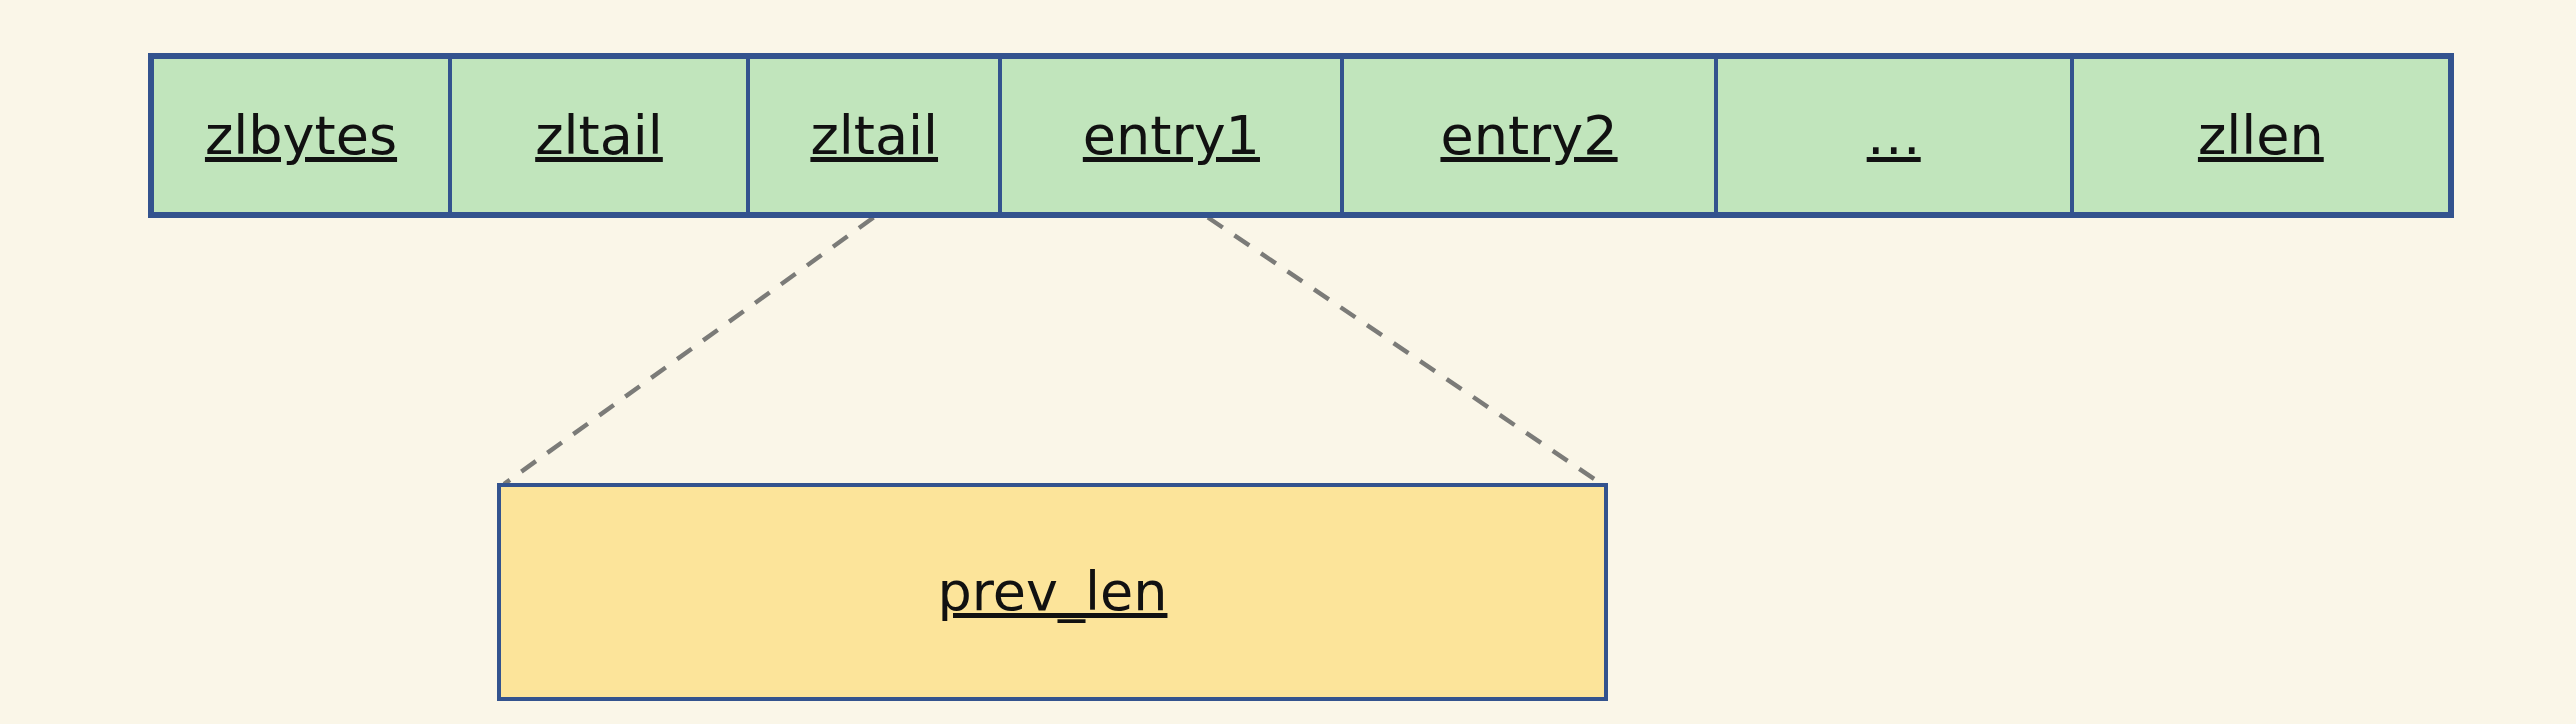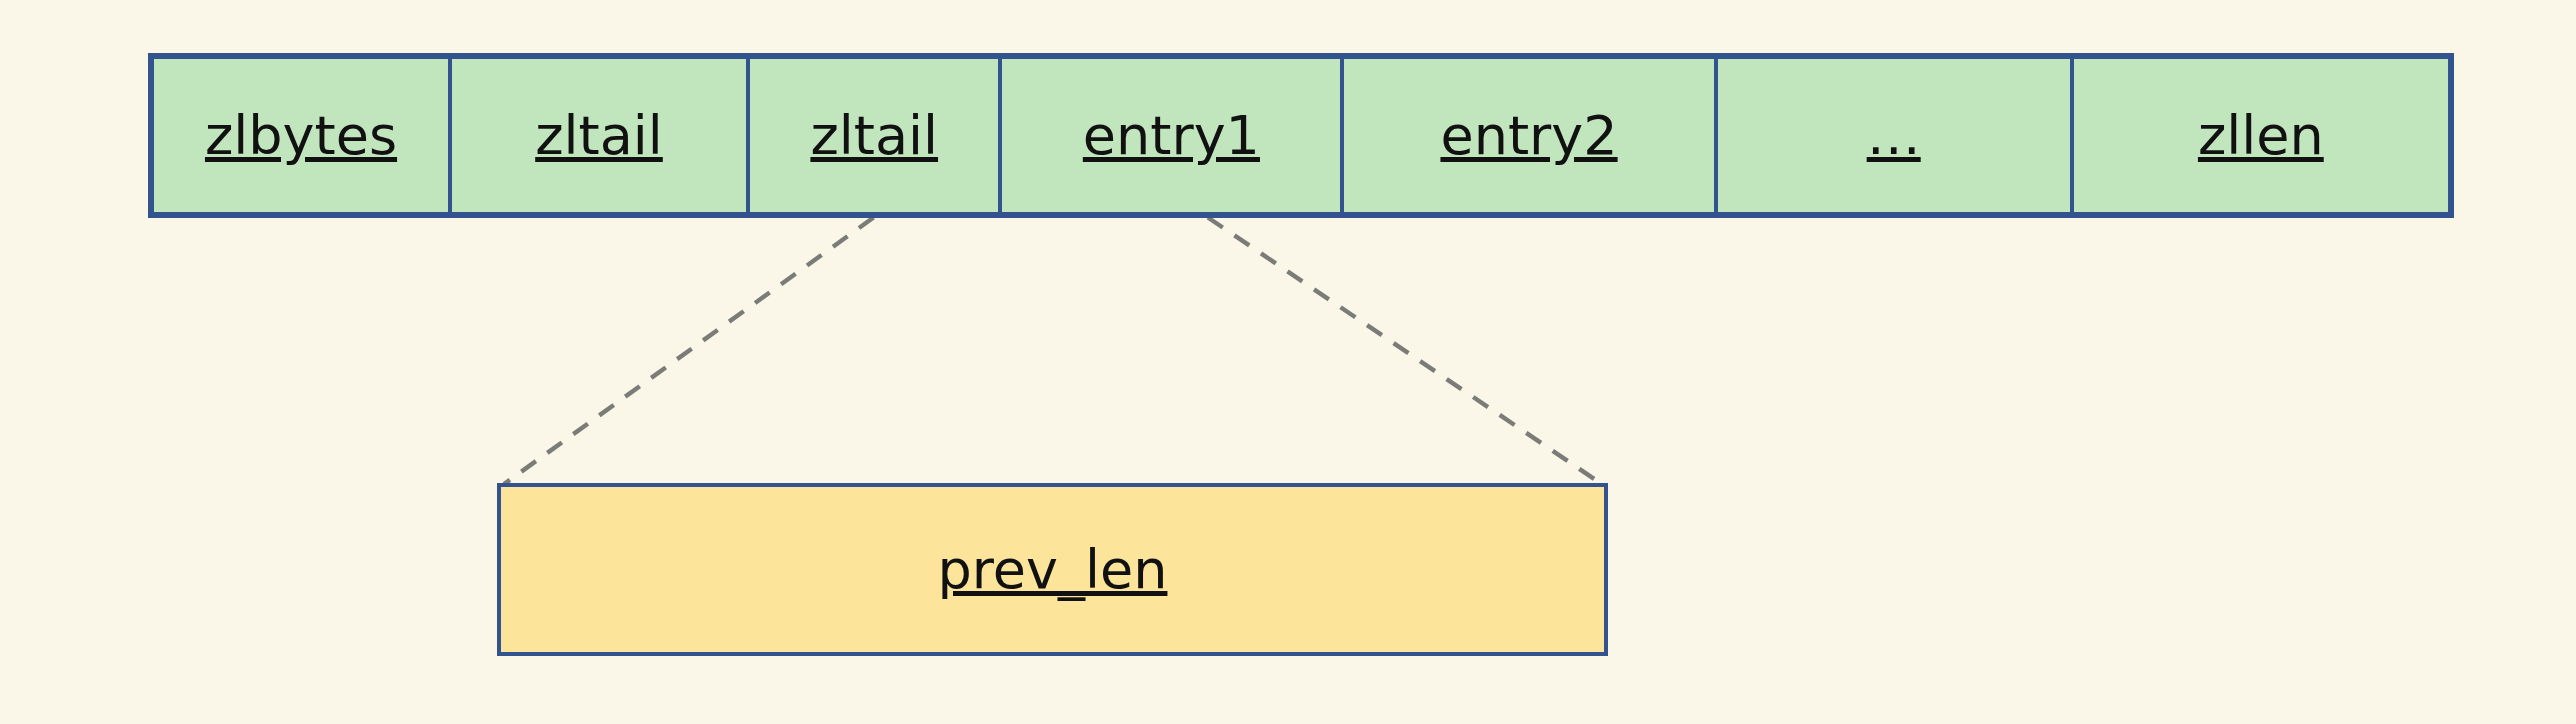--- a/index.html
+++ b/index.html
@@ -37,21 +37,21 @@
     display:flex;
     box-sizing:border-box;
     border:6px solid var(--border-blue);
   }
   .bar-top{
     left:148px;top:53px;
     width:2306px;height:165px;
   }
   .bar-bottom{
     left:497px;top:483px;
-    width:1111px;height:173px;
+    width:1111px;height:218px;
     border-width:4.5px;
     gap:20px;
   }
   .cell{
     display:flex;
     align-items:center;
     justify-content:center;
     min-width:0;
     color:var(--text);
     font-size:54px;

